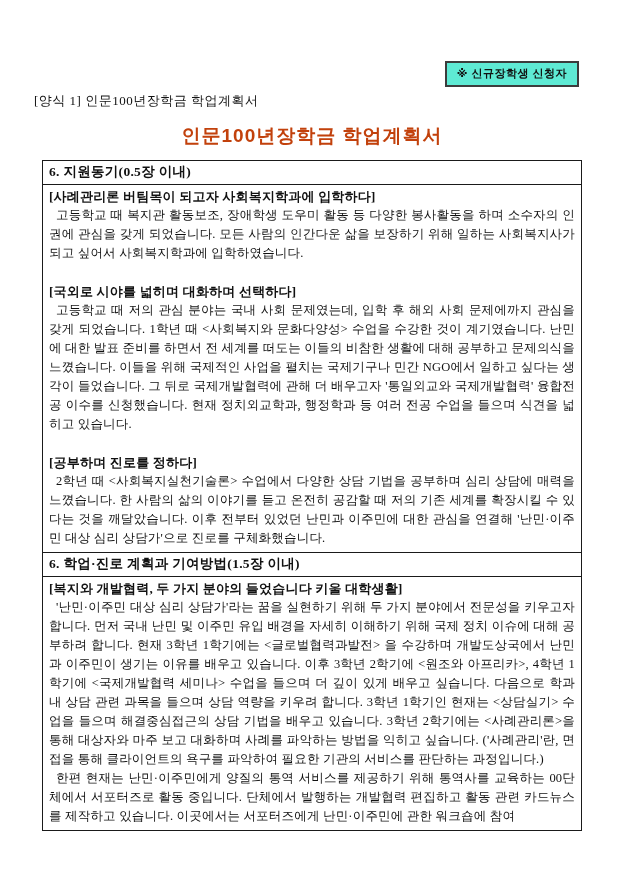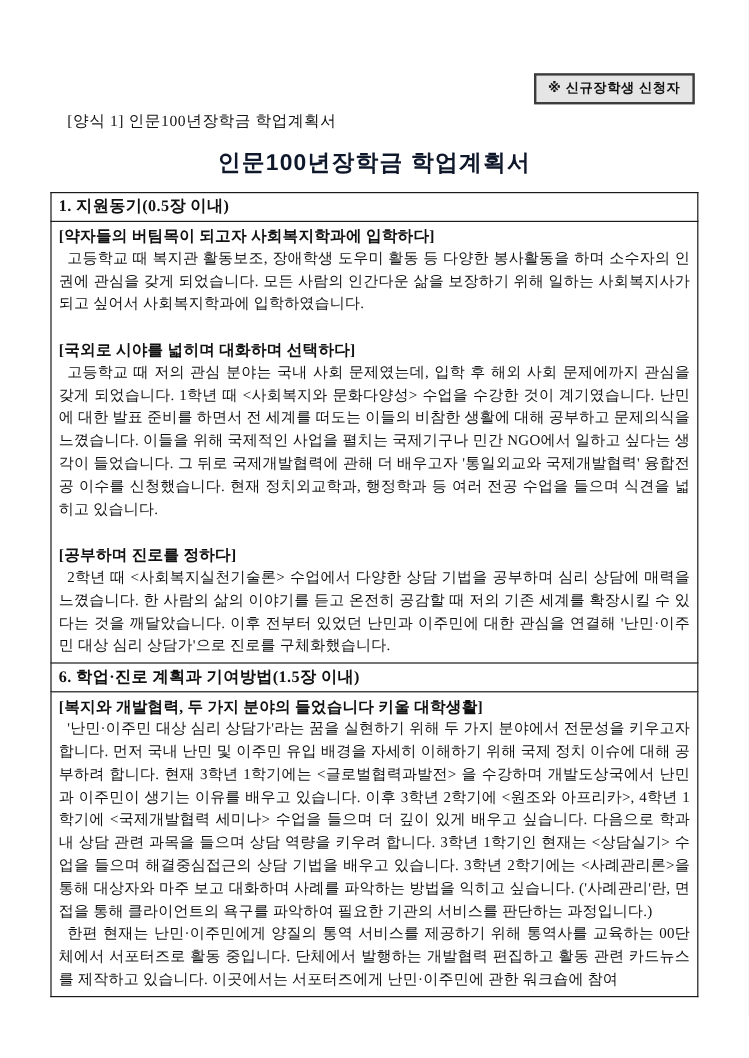--- a/index.html
+++ b/index.html
@@ -20,41 +20,41 @@
   .badge {
     position: absolute;
     top: 61px;
     right: 45px;
     border: 2px solid #3c3c3c;
     padding: 3px 10px 4px;
     font-family: "Liberation Sans", "DejaVu Sans", sans-serif;
     font-weight: bold;
     font-size: 11px;
     letter-spacing: 0.5px;
-    background: #e5e5e5;
+    background: #5eead4;
   }
   .form-label {
     position: absolute;
     top: 92px;
-    left: 56px;
+    left: 34px;
     font-size: 13px;
     letter-spacing: 0.5px;
   }
   .doc-title {
     position: absolute;
     top: 123px;
     left: 0;
     width: 100%;
     margin: 0;
     text-align: center;
     font-family: "Liberation Sans", "DejaVu Sans", sans-serif;
     font-weight: bold;
     font-size: 19px;
     letter-spacing: 1px;
-    color: #0f172a;
+    color: #c2410c;
   }
   table.plan-table {
     position: absolute;
     top: 160px;
     left: 42px;
     width: 540px;
     border-collapse: collapse;
     table-layout: fixed;
   }
   table.plan-table td {
@@ -97,26 +97,26 @@
 
   <div class="badge">※ 신규장학생 신청자</div>
 
   <div class="form-label">[양식 1] 인문100년장학금 학업계획서</div>
 
   <h1 class="doc-title">인문100년장학금 학업계획서</h1>
 
   <table class="plan-table">
     <tbody>
       <tr>
-        <td class="sec-header">1. 지원동기(0.5장 이내)</td>
+        <td class="sec-header">6. 지원동기(0.5장 이내)</td>
       </tr>
       <tr>
         <td class="sec-body sec-body-1">
           <div class="block">
-            <div class="subtitle">[약자들의 버팀목이 되고자 사회복지학과에 입학하다]</div>
+            <div class="subtitle">[사례관리론 버팀목이 되고자 사회복지학과에 입학하다]</div>
             <p class="para">고등학교 때 복지관 활동보조, 장애학생 도우미 활동 등 다양한 봉사활동을 하며 소수자의 인권에 관심을 갖게 되었습니다. 모든 사람의 인간다운 삶을 보장하기 위해 일하는 사회복지사가 되고 싶어서 사회복지학과에 입학하였습니다.</p>
           </div>
           <div class="block">
             <div class="subtitle">[국외로 시야를 넓히며 대화하며 선택하다]</div>
             <p class="para">고등학교 때 저의 관심 분야는 국내 사회 문제였는데, 입학 후 해외 사회 문제에까지 관심을 갖게 되었습니다. 1학년 때 &lt;사회복지와 문화다양성&gt; 수업을 수강한 것이 계기였습니다. 난민에 대한 발표 준비를 하면서 전 세계를 떠도는 이들의 비참한 생활에 대해 공부하고 문제의식을 느꼈습니다. 이들을 위해 국제적인 사업을 펼치는 국제기구나 민간 NGO에서 일하고 싶다는 생각이 들었습니다. 그 뒤로 국제개발협력에 관해 더 배우고자 '통일외교와 국제개발협력' 융합전공 이수를 신청했습니다. 현재 정치외교학과, 행정학과 등 여러 전공 수업을 들으며 식견을 넓히고 있습니다.</p>
           </div>
           <div class="block">
             <div class="subtitle">[공부하며 진로를 정하다]</div>
             <p class="para">2학년 때 &lt;사회복지실천기술론&gt; 수업에서 다양한 상담 기법을 공부하며 심리 상담에 매력을 느꼈습니다. 한 사람의 삶의 이야기를 듣고 온전히 공감할 때 저의 기존 세계를 확장시킬 수 있다는 것을 깨달았습니다. 이후 전부터 있었던 난민과 이주민에 대한 관심을 연결해 '난민·이주민 대상 심리 상담가'으로 진로를 구체화했습니다.</p>
           </div>

